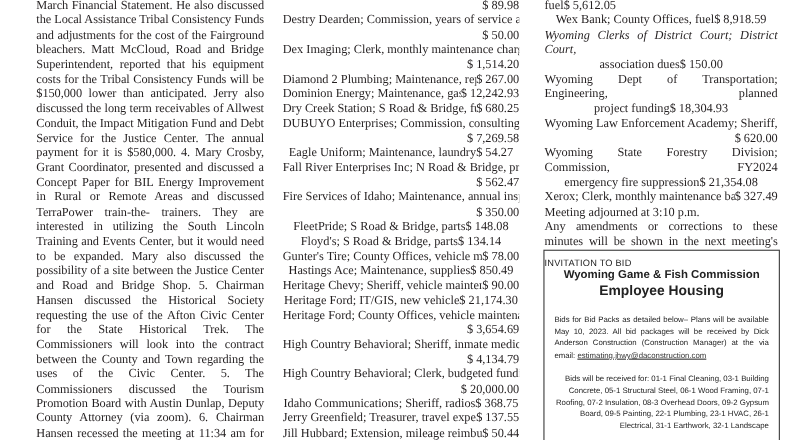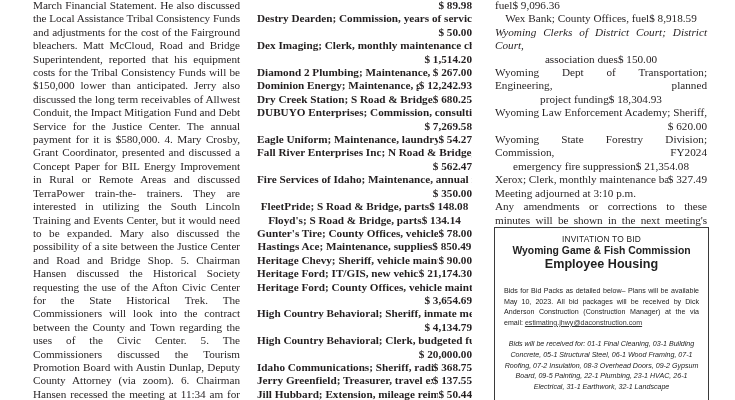--- a/index.html
+++ b/index.html
@@ -3,46 +3,46 @@
 <meta charset="utf-8">
 <style>
   html, body { margin: 0; padding: 0; background: #ffffff; }
   body {
     width: 735px; height: 400px; overflow: hidden; position: relative;
     font-family: "Liberation Serif", "DejaVu Serif", serif;
     color: #231f20;
   }
   .col { position: absolute; top: 0; font-size: 11.2px; line-height: 13.4px; }
   #col-left { left: 33px; width: 207px; top: -1px; }
-  #col-mid { left: 257px; width: 215px; top: -1px; font-weight: bold; }
+  #col-mid { left: 257px; width: 215px; top: -1px; }
   #col-right { left: 495px; width: 212px; top: -1px; }
 
   .para { text-align: justify; margin: 0; letter-spacing: -0.05px; }
 
   .entry { margin: 0; position: relative; }
   .entry .row { display: flex; justify-content: center; white-space: nowrap; }
   .entry .amt { text-align: right; white-space: nowrap; }
   .entry .amt-line { text-align: right; }
   .entry .desc { white-space: nowrap; overflow: hidden; }
 
   .right-block { margin: 0; }
   .publish { text-align: right; font-weight: bold; margin-top: 1px; }
 
   #bid-box {
     position: absolute; left: 494px; top: 227px; width: 213px; height: 190px;
     border: 1.5px solid #3a3a3a; background: #fff;
     font-family: "Liberation Sans", "DejaVu Sans", sans-serif;
     color: #222;
   }
-  #bid-box .title { text-align: center; font-size: 8.4px; margin-top: 6px; letter-spacing: 0.2px; }
+  #bid-box .title { text-align: left; font-size: 8.4px; margin-top: 6px; letter-spacing: 0.2px; }
   #bid-box .subtitle { text-align: center; font-size: 10.4px; font-weight: bold; margin-top: 1px; }
   #bid-box .subtitle2 { text-align: center; font-size: 12.6px; font-weight: bold; margin-top: 1px; }
   #bid-box .body { font-size: 7.1px; line-height: 10.6px; padding: 0 9px; text-align: justify; }
   #bid-box .body1 { margin-top: 15px; }
-  #bid-box .body2 { margin-top: 11px; text-align: center; font-style: italic; }
+  #bid-box .body2 { margin-top: 11px; text-align: right; }
   #bid-box .email { text-decoration: underline; color: #333; }
 </style>
 </head>
 <body>
 
 <div class="col" id="col-left">
   <p class="para">March Financial Statement. He also discussed the Local Assistance Tribal Consistency Funds and adjustments for the cost of the Fairground bleachers. Matt McCloud, Road and Bridge Superintendent, reported that his equipment costs for the Tribal Consistency Funds will be $150,000 lower than anticipated. Jerry also discussed the long term receivables of Allwest Conduit, the Impact Mitigation Fund and Debt Service for the Justice Center. The annual payment for it is $580,000. 4. Mary Crosby, Grant Coordinator, presented and discussed a Concept Paper for BIL Energy Improvement in Rural or Remote Areas and discussed TerraPower train-the- trainers. They are interested in utilizing the South Lincoln Training and Events Center, but it would need to be expanded. Mary also discussed the possibility of a site between the Justice Center and Road and Bridge Shop. 5. Chairman Hansen discussed the Historical Society requesting the use of the Afton Civic Center for the State Historical Trek. The Commissioners will look into the contract between the County and Town regarding the uses of the Civic Center. 5. The Commissioners discussed the Tourism Promotion Board with Austin Dunlap, Deputy County Attorney (via zoom). 6. Chairman Hansen recessed the meeting at 11:34 am for lunch. Regular session resumed at 11:40 a.m. 7. Chairman Hansen recessed the meeting at 12:18 pm. Regular session resumed at 1:00 p.m. 8. Scott Meyers, EMS Supervisor South Lincoln Hospital District, explained that they are interested in pursuing an EMS District under the new law and would like the boundaries to include all South Lincoln County. Charley Johnkie, Secretary for the Dempsey EMS Association, expressed her support of forming a district and offered assistance through the Association. Scott Erickson, COO South Lincoln Hospital District, would like to formally introduce the request to form an EMS District and discussed the details of providing a map of the boundaries and a resolution to move forward.</p>
 </div>
 
 <div class="col" id="col-mid">
@@ -155,21 +155,21 @@
     </div>
     <div class="entry">
       <div class="row">
         <span class="desc">Jill Hubbard; Extension, mileage reimbursement</span>
         <span class="amt">$ 50.44</span>
       </div>
     </div>
   </div>
 
 <div class="col" id="col-right">
-  <div class="right-block">fuel$ 9,096.36</div>
+  <div class="right-block">fuel$ 5,612.05</div>
   <div id="right-entries">
       <div class="entry">
         <div class="row">
           <span class="desc">Wex Bank; County Offices, fuel</span>
           <span class="amt">$ 8,918.59</span>
         </div>
       </div>
       <div class="entry">
         <div class="justify" style="text-align: justify; text-align-last: justify; font-style: italic;">Wyoming Clerks of District Court; District Court,</div>
         <div class="row">

